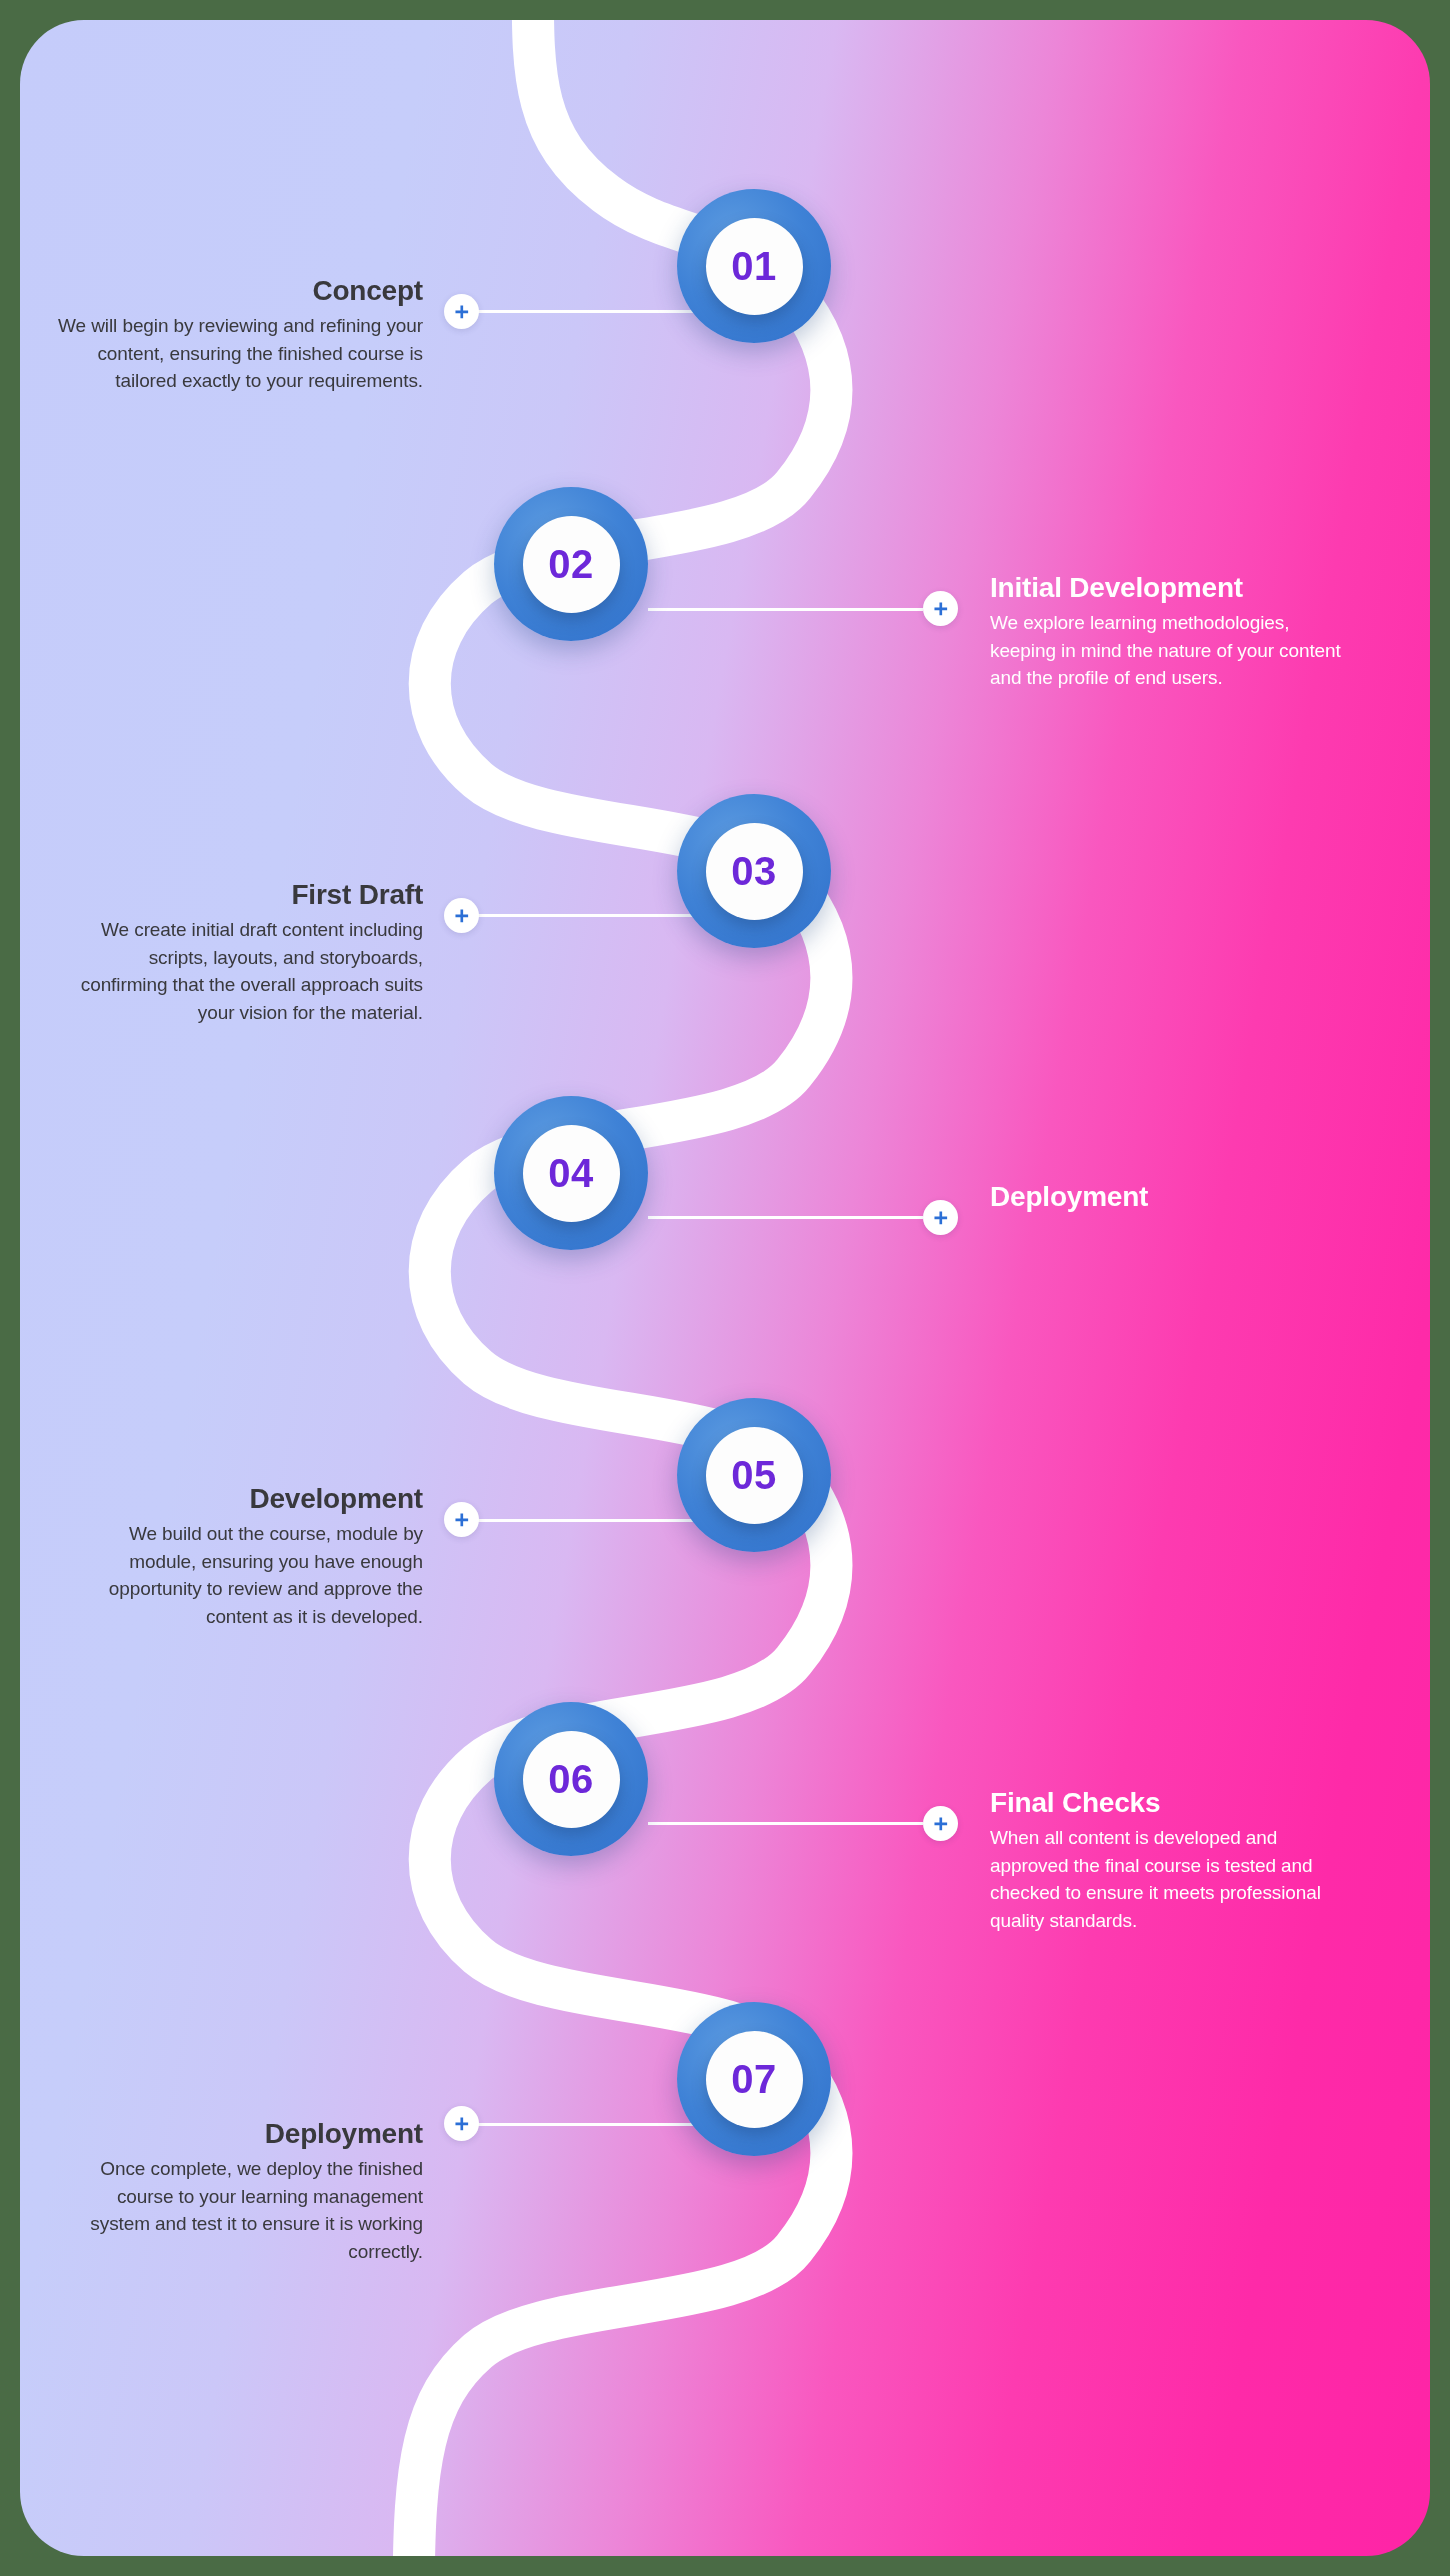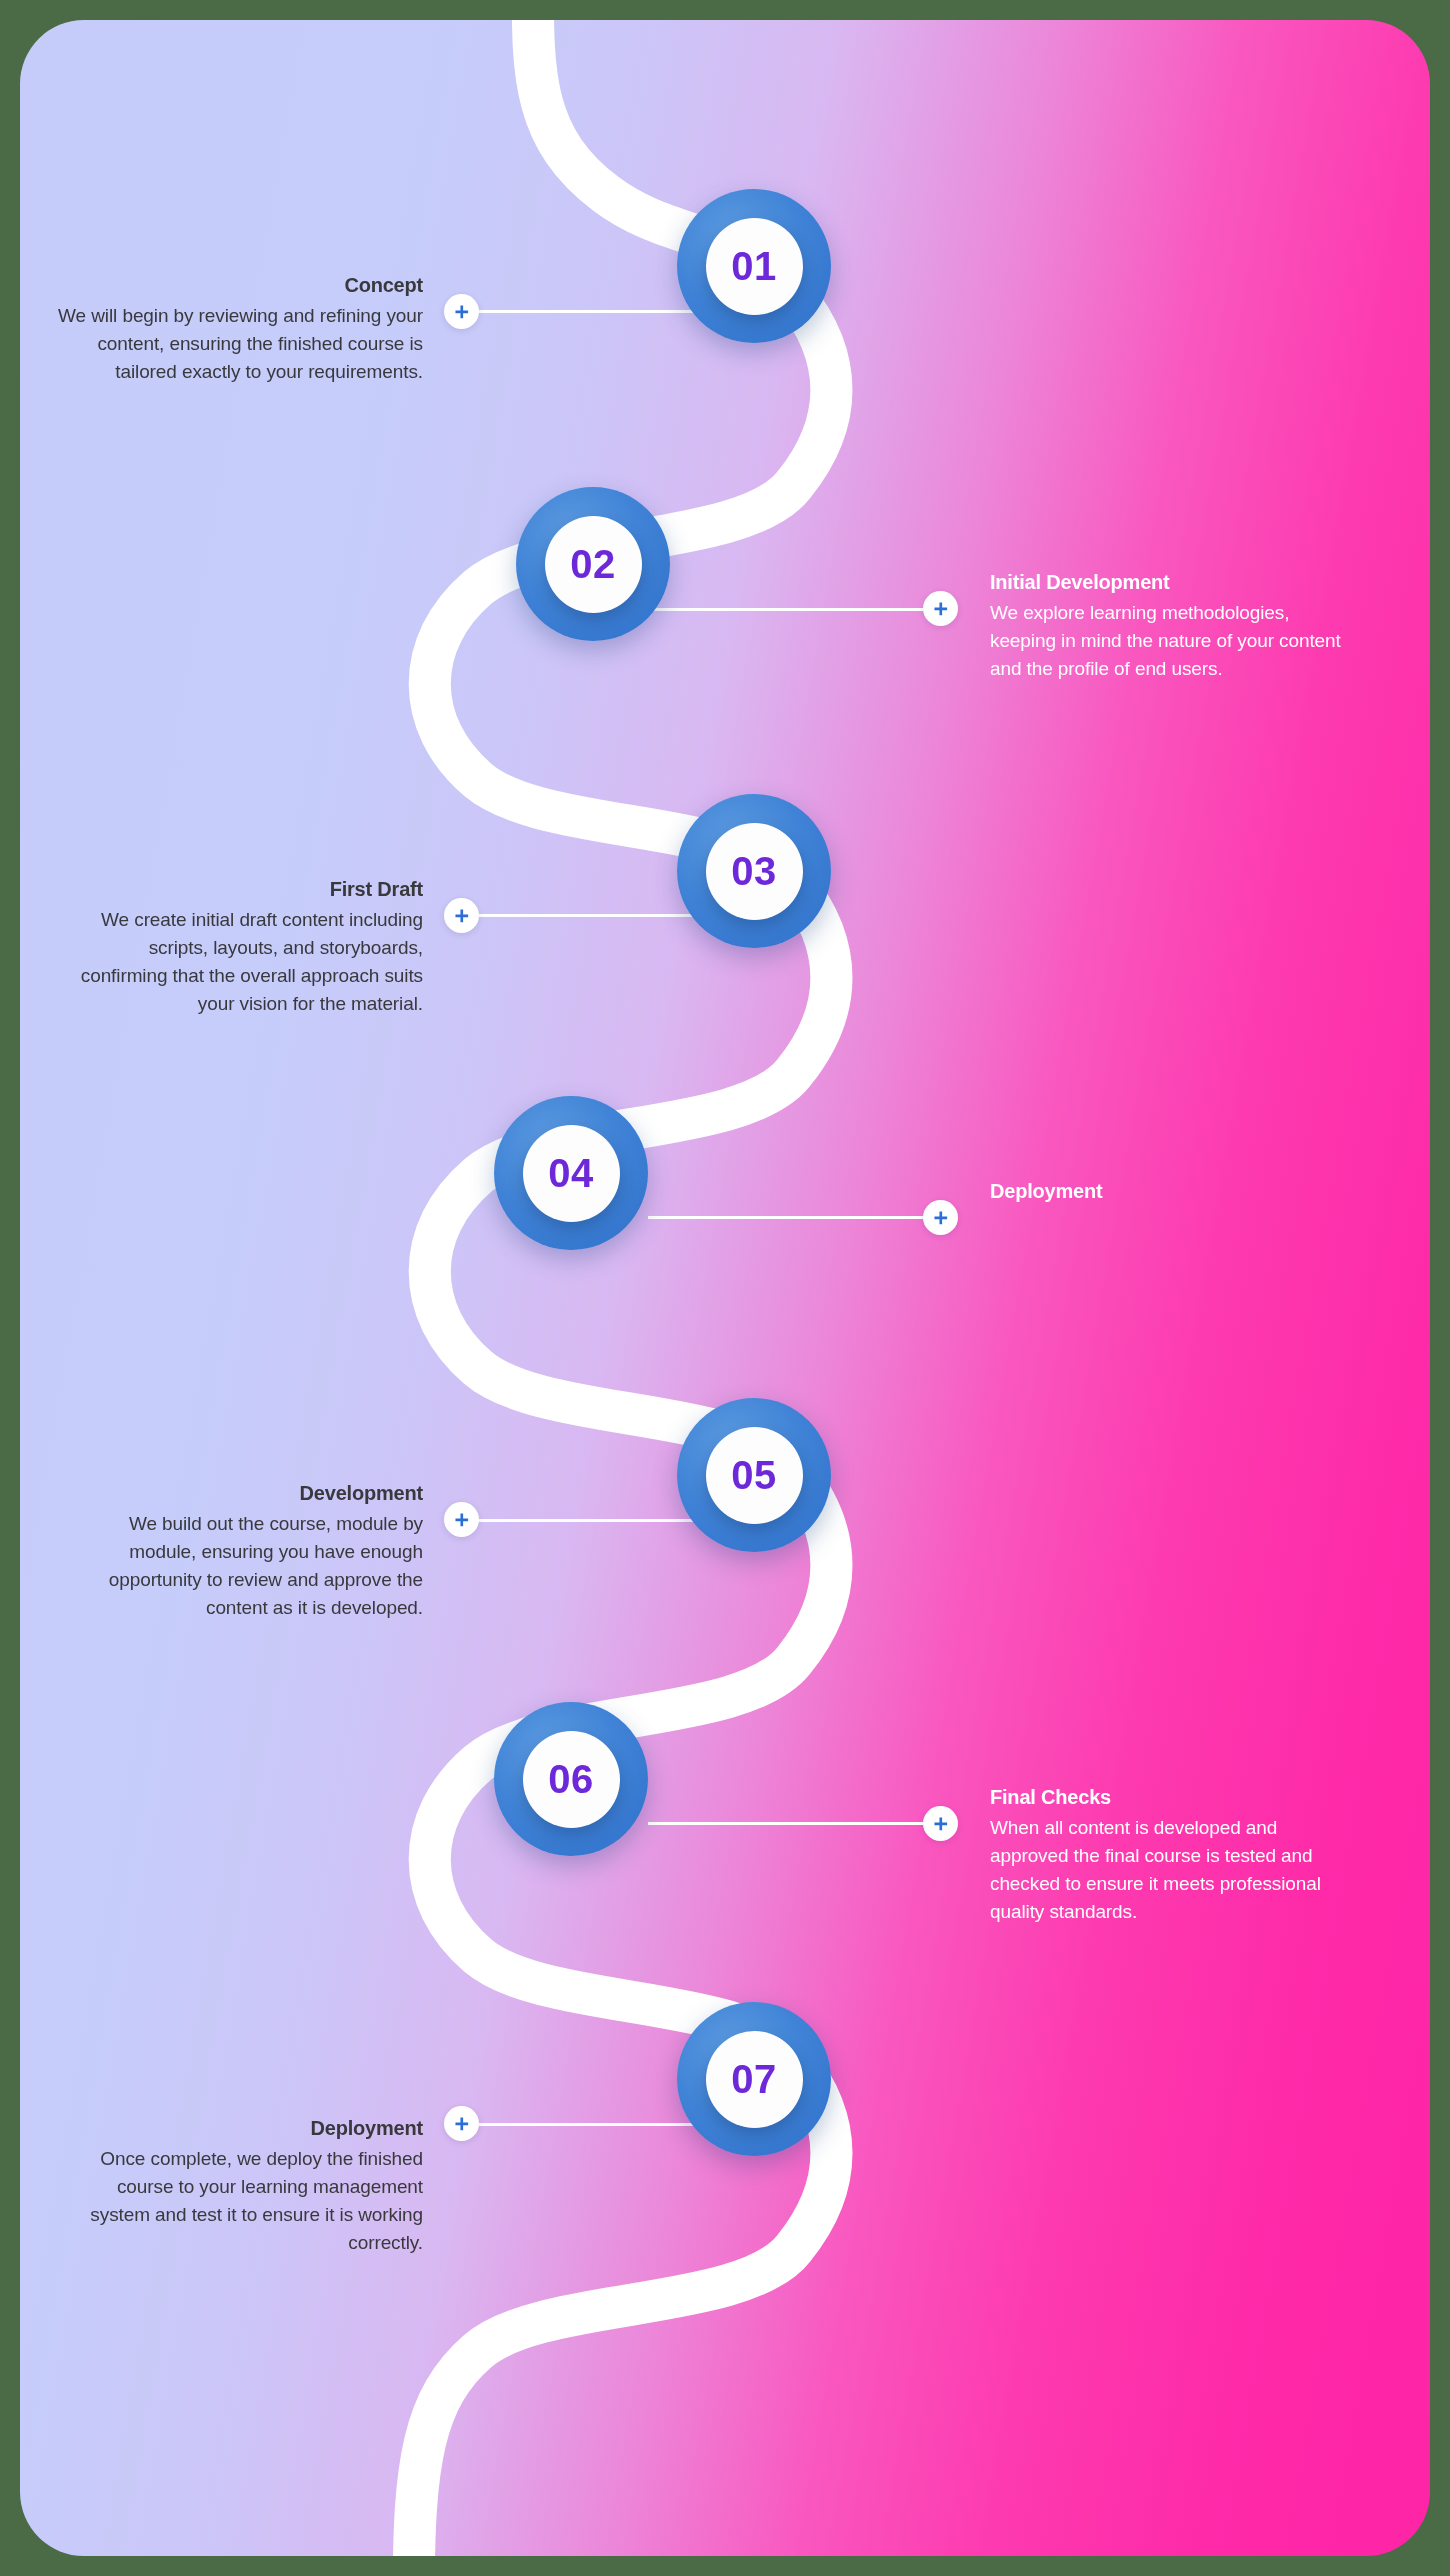--- a/index.html
+++ b/index.html
@@ -54,21 +54,21 @@
     box-shadow:0 1.8px 6.4px rgba(40,40,90,0.13);
     display:flex; align-items:center; justify-content:center;
     z-index:7;
   }
   .plus svg { display:block; }
 
   .block { position:absolute; z-index:5; }
   .block.left  { text-align:right; }
   .block.right { text-align:left; }
   .block h3 {
-    font-size:20px; font-weight:700;
+    font-size:28px; font-weight:700;
     line-height:1.18; margin-bottom:4.6px;
     letter-spacing:-0.2px;
   }
   .block p {
     font-size:19px; font-weight:400;
     line-height:1.47; letter-spacing:-0.1px;
   }
   .block.left h3, .block.left p { color:#39393d; }
   .block.right h3, .block.right p { color:#ffffff; }
 </style>
@@ -107,21 +107,21 @@
   <div class="plus" style="left:424px; top:274px;">
     <svg width="15.6" height="15.6" viewBox="0 0 17 17">
       <path d="M8.5 1.6 V15.4 M1.6 8.5 H15.4" stroke="#2b6fd6" stroke-width="2.9" stroke-linecap="butt"></path>
     </svg>
   </div>
   <div class="block left" style="left:37px; top:254px; width:366px;">
     <h3>Concept</h3>
     <p>We will begin by reviewing and refining your content, ensuring the finished course is tailored exactly to your requirements.</p>
   </div>
 
-  <div class="node" style="left:496px; top:467px;">
+  <div class="node" style="left:474px; top:467px;">
     <div class="inner">
       <span class="num">02</span>
     </div>
   </div>
   <div class="conn" style="left:628px; top:588px; width:275px;"></div>
   <div class="plus" style="left:903px; top:571px;">
     <svg width="15.6" height="15.6" viewBox="0 0 17 17">
       <path d="M8.5 1.6 V15.4 M1.6 8.5 H15.4" stroke="#2b6fd6" stroke-width="2.9" stroke-linecap="butt"></path>
     </svg>
   </div>

